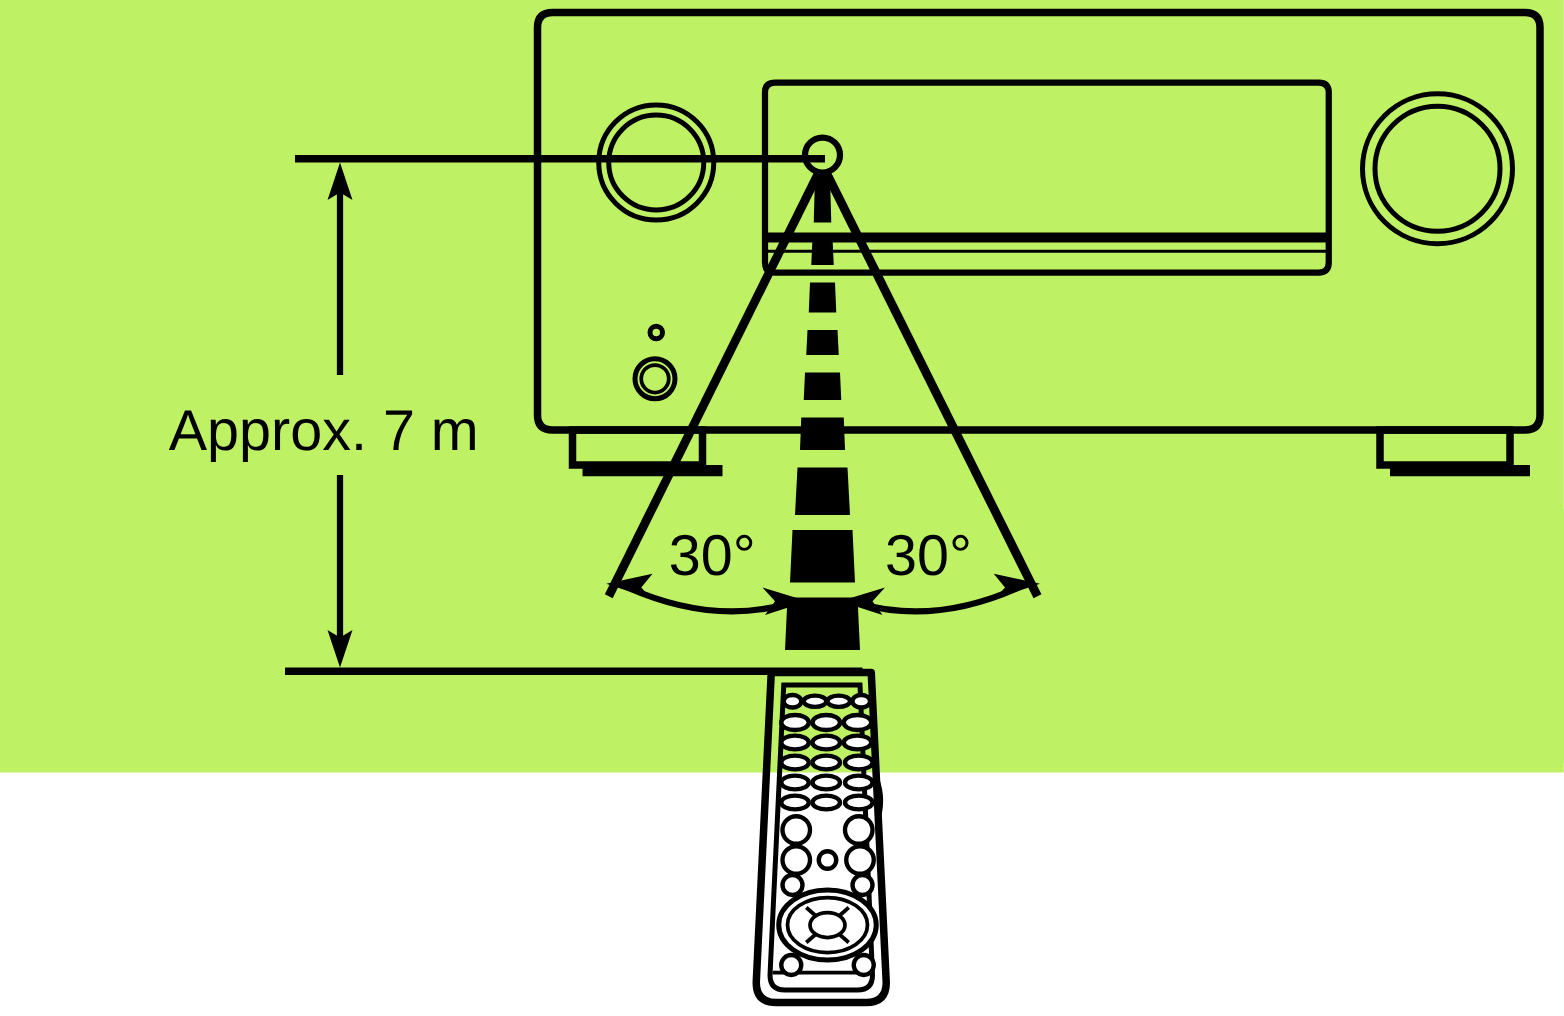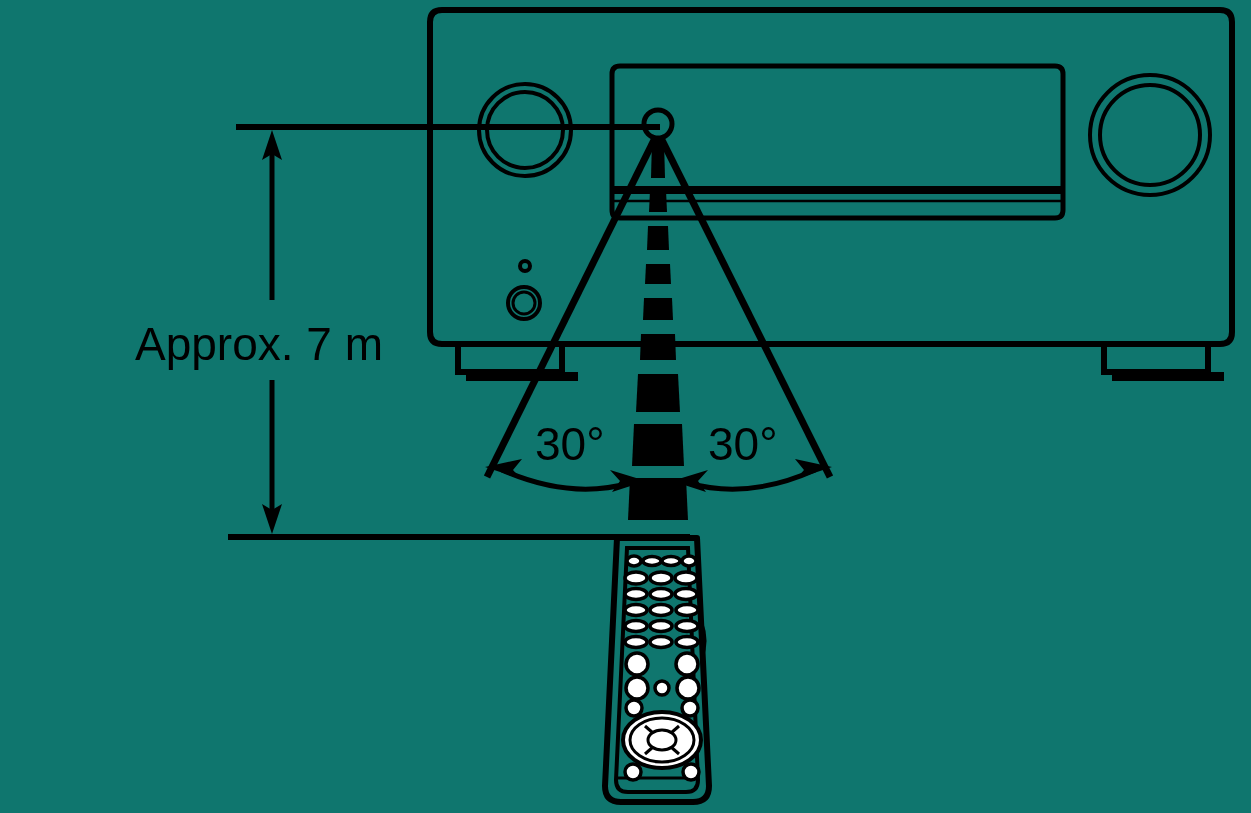--- a/index.html
+++ b/index.html
@@ -2,21 +2,21 @@
 <html><head>
 <meta charset="utf-8">
 <title>IR Remote Range Diagram</title>
 <style>
   html,body{margin:0;padding:0;background:#ffffff;}
   body{
     width:1251px;height:813px;
     font-family:"Liberation Sans","DejaVu Sans",sans-serif;
     overflow:hidden;position:relative;
   }
-  #stage{position:relative;width:1251px;height:813px;background:#0f766e;}
+  #stage{position:relative;width:1251px;height:618px;background:#bef264;}
   #diagram{position:absolute;left:0;top:0;width:1251px;height:813px;display:block;}
   .dim-label{
     font-family:"Liberation Sans","DejaVu Sans",sans-serif;
     font-size:46px;fill:#000;
   }
   .angle-label{
     font-family:"Liberation Sans","DejaVu Sans",sans-serif;
     font-size:46px;fill:#000;
   }
   .ln{fill:none;stroke:#000;}

